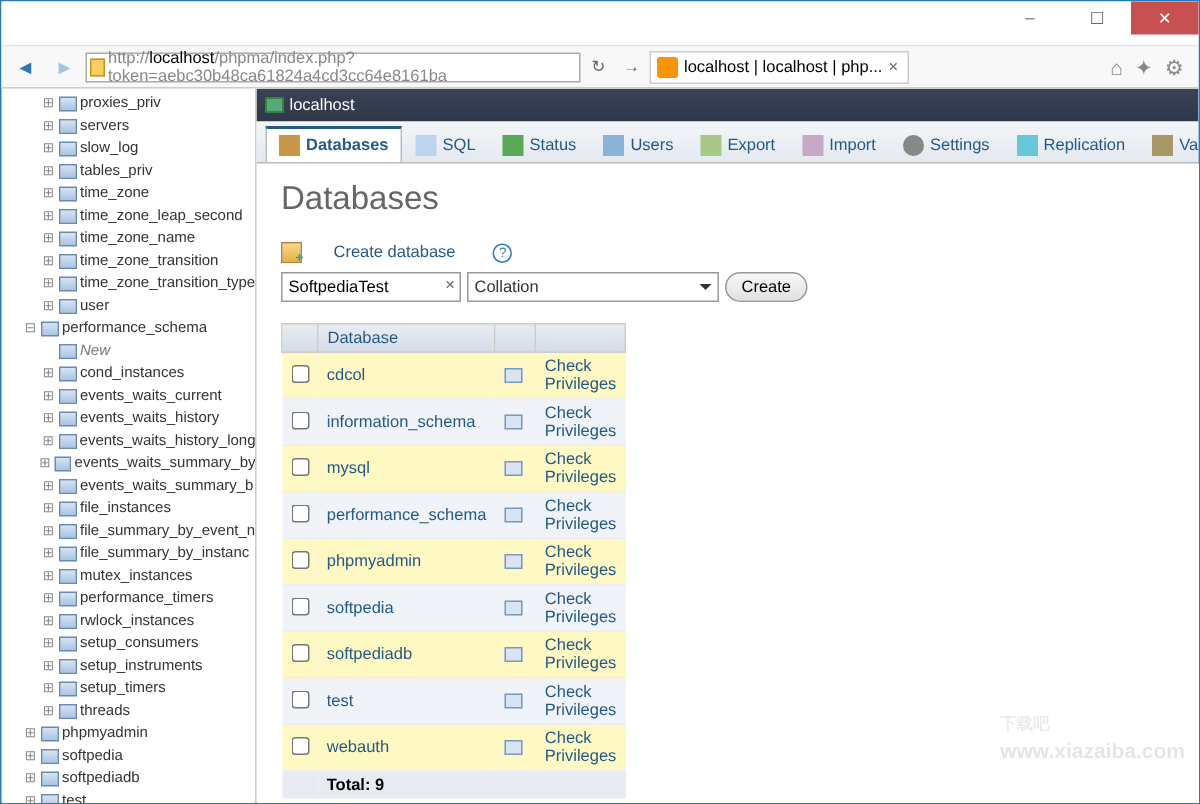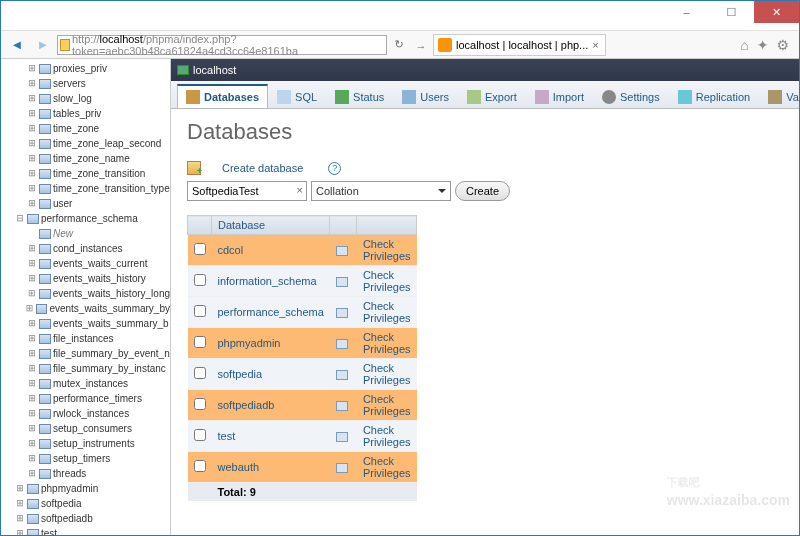--- a/index.html
+++ b/index.html
@@ -38,28 +38,28 @@
 h2 { font-size:22px; font-weight:normal; color:#666; margin-bottom:16px; }
 .createrow { display:flex; align-items:center; gap:21px; margin-bottom:6px; }
 .cicon { width:14px; height:14px; background:linear-gradient(#f8d888,#e8b048); border:1px solid #b8803a; position:relative;}
 .cicon::after{content:"+"; color:#2a7; position:absolute; right:-2px; bottom:-2px; font-size:9px; font-weight:bold;}
 .clink { color:#235a86; cursor:pointer; }
 .qicon { width:13px; height:13px; border:1px solid #2a7ab9; border-radius:50%; color:#2a7ab9; display:inline-flex; align-items:center; justify-content:center; font-size:9px; margin-left:4px;}
 .formrow { display:flex; gap:4px; margin-bottom:14px; }
 .tinput { width:120px; height:20px; border:1px solid #999; padding:0 18px 0 4px; font-size:11px; position:relative;}
 .inputwrap{position:relative;}
 .clearx{position:absolute;right:4px;top:3px;color:#666;cursor:pointer;font-size:11px;}
-.tselect { width:140px; height:20px; border:1px solid #999; background:#fff; padding:0 18px 0 4px; font-size:11px; color:#333; position:relative; display:flex; align-items:center;}
+.tselect { width:168px; height:20px; border:1px solid #999; background:#fff; padding:0 18px 0 4px; font-size:11px; color:#333; position:relative; display:flex; align-items:center;}
 .tselect::after{content:"";position:absolute;right:4px;top:7px;border-left:4px solid transparent;border-right:4px solid transparent;border-top:4px solid #333;}
 .btn { padding:2px 10px; background:linear-gradient(#f8f8f8,#e0e0e0); border:1px solid #999; border-radius:10px; cursor:pointer; font-size:11px;}
 .dbtable { border-collapse:collapse; width:230px; }
 .dbtable th { text-align:left; background:linear-gradient(#e8ecf2,#d4dce8); padding:3px 6px; border:1px solid #ccc; color:#235a86; font-weight:normal;}
 .dbtable td { padding:3px 6px; border-top:1px solid #eee; }
 .dbtable tr.odd { background:#f0f3f8; }
-.dbtable tr.ev { background:#fdba74; }
+.dbtable tr.ev { background:#fef9c3; }
 .dbtable tr.ft { background:#e8ecf2; font-weight:bold; }
 .dblink { color:#235a86; cursor:pointer; }
 .cb { width:12px; height:12px; }
 .privico { width:12px; height:10px; background:#d8e4f1; border:1px solid #7a9abc; display:inline-block; margin-right:3px; vertical-align:middle;}
 ::-webkit-scrollbar{width:16px;height:16px;} ::-webkit-scrollbar-thumb{background:#ccc;border:1px solid #aaa;} ::-webkit-scrollbar-track{background:#efefef;}
 .watermark{position:absolute;right:10px;bottom:28px;font-size:22px;color:rgba(0,0,0,0.08);font-weight:bold;pointer-events:none;}
 .watermark small{font-size:14px;display:block;color:rgba(0,0,0,0.1);}
 </style>
 </head>
 <body>
@@ -372,20 +372,26 @@
   <td><span class="dblink">cdcol</span></td>
   <td><span class="privico"></span></td>
   <td><span class="dblink">Check Privileges</span></td>
               </tr>
               <tr class="odd">
                 <td><input type="checkbox" class="cb" style=""></td>
   <td><span class="dblink">information_schema</span></td>
   <td><span class="privico"></span></td>
   <td><span class="dblink">Check Privileges</span></td>
               </tr>
+              <tr class="ev">
+                <td><input type="checkbox" class="cb" style=""></td>
+  <td><span class="dblink">mysql</span></td>
+  <td><span class="privico"></span></td>
+  <td><span class="dblink">Check Privileges</span></td>
+              </tr>
               <tr class="odd">
                 <td><input type="checkbox" class="cb" style=""></td>
   <td><span class="dblink">performance_schema</span></td>
   <td><span class="privico"></span></td>
   <td><span class="dblink">Check Privileges</span></td>
               </tr>
               <tr class="ev">
                 <td><input type="checkbox" class="cb" style=""></td>
   <td><span class="dblink">phpmyadmin</span></td>
   <td><span class="privico"></span></td>

